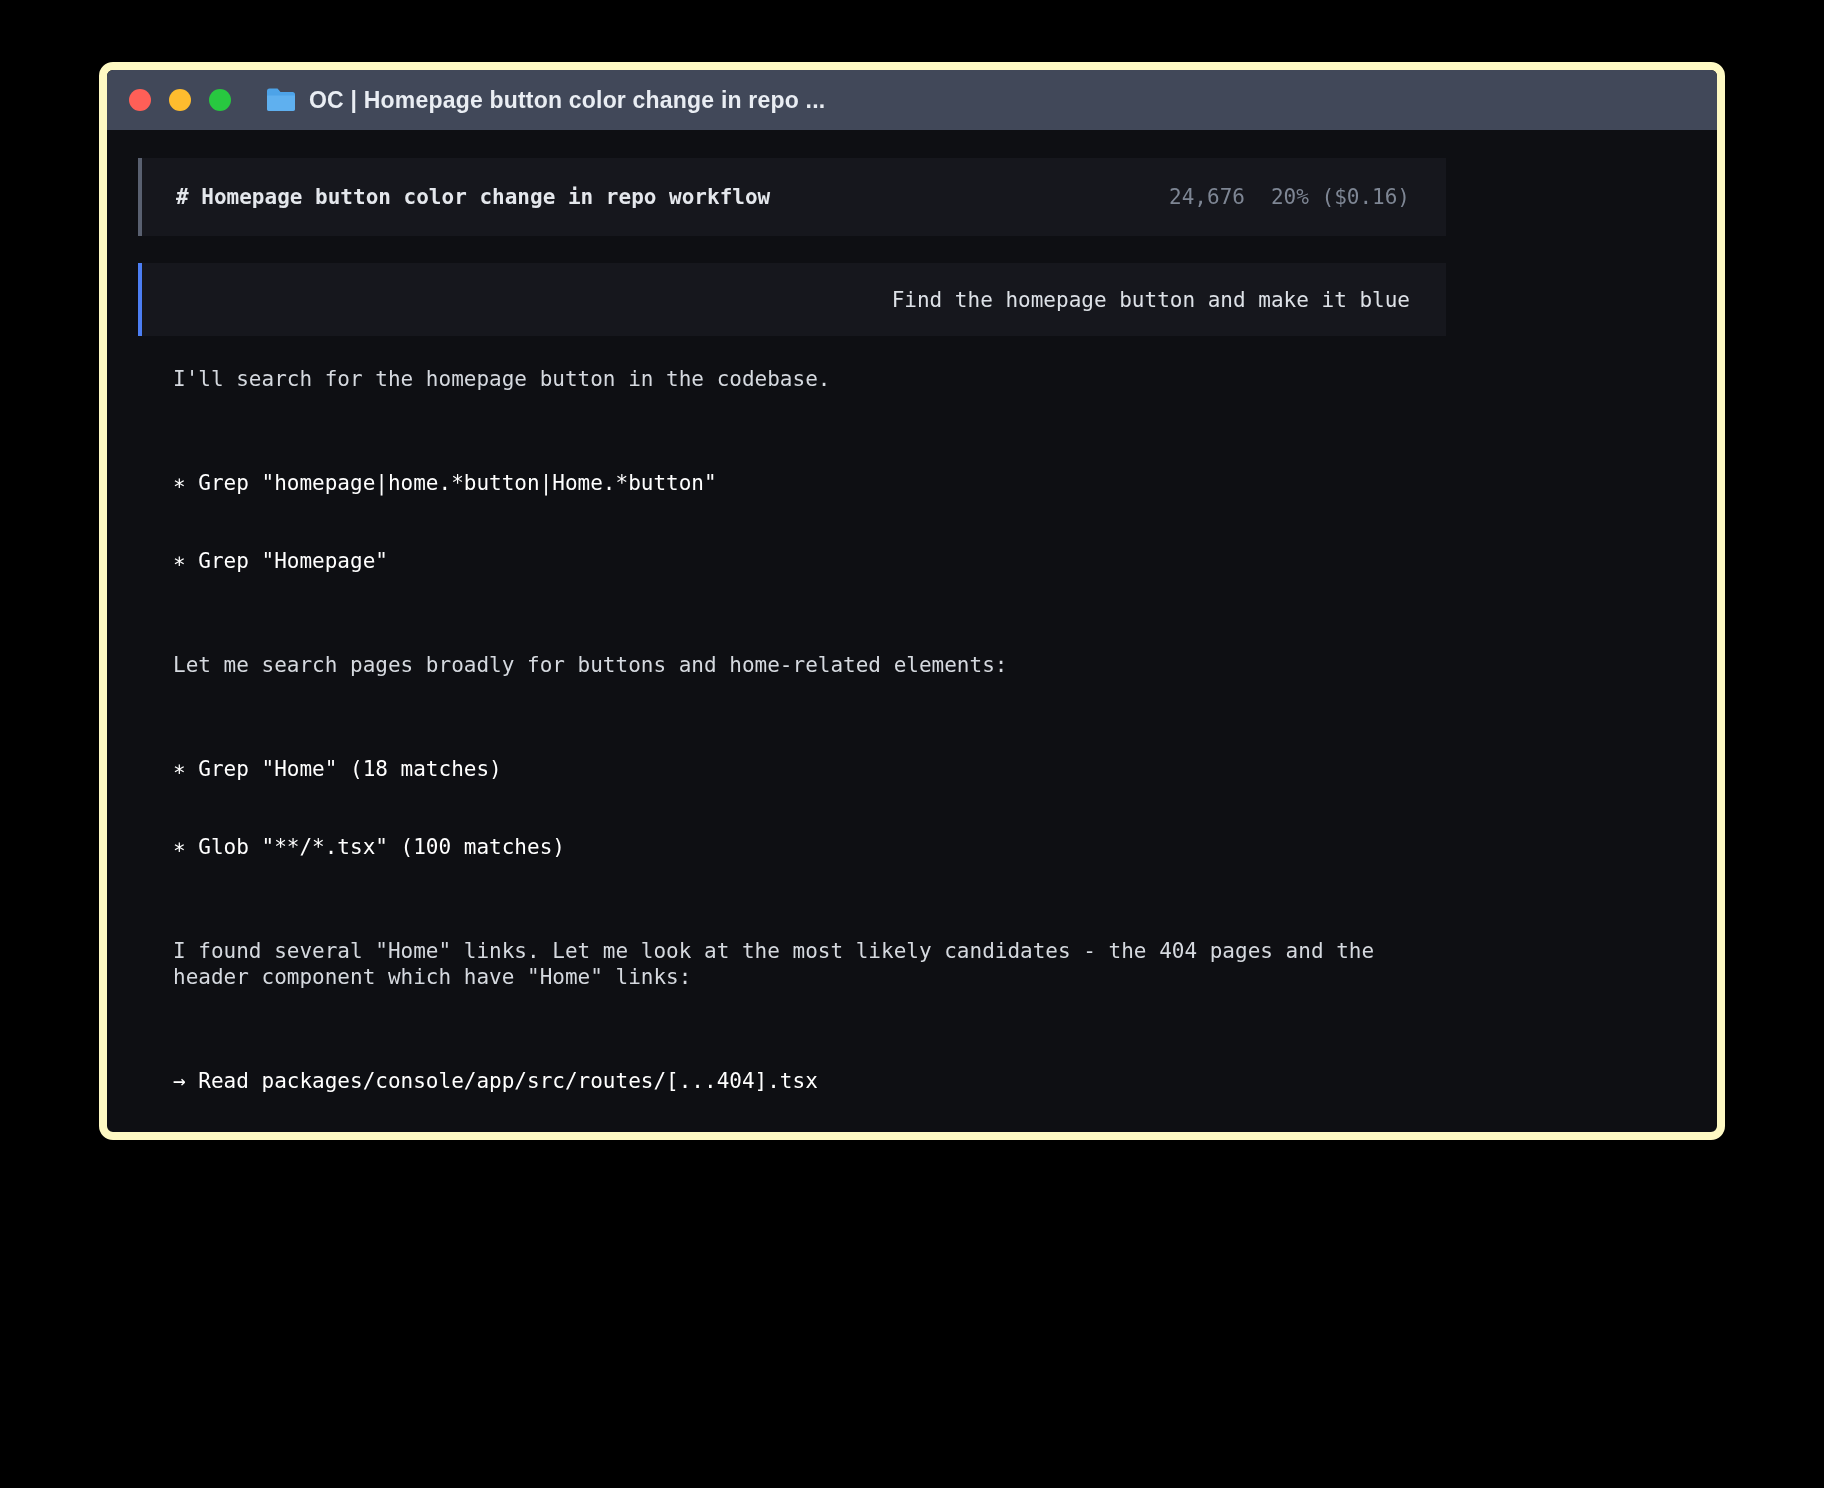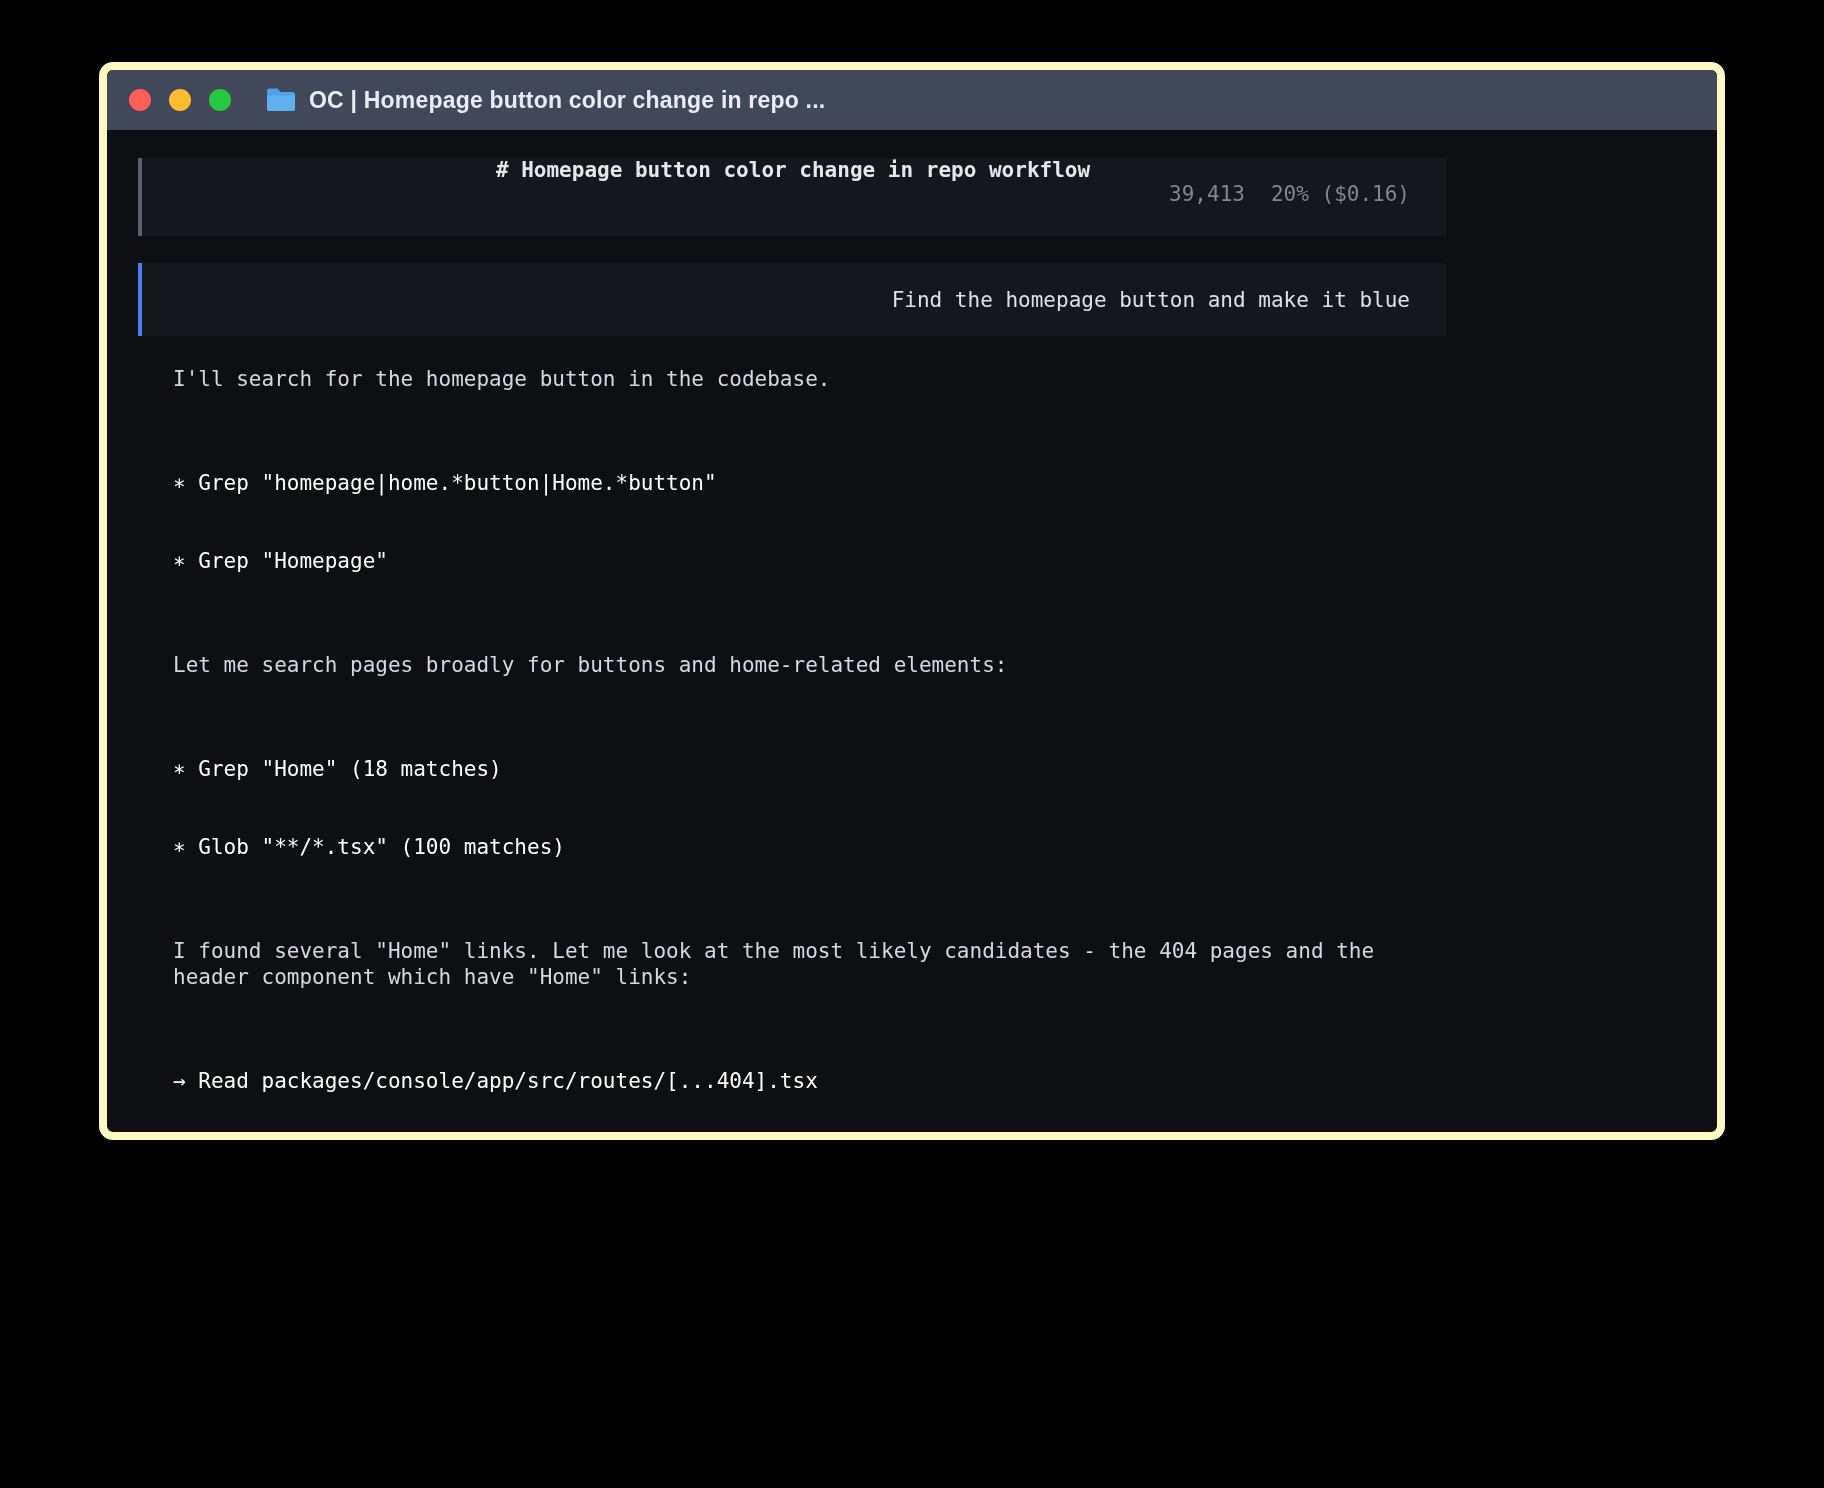--- a/index.html
+++ b/index.html
@@ -20,21 +20,21 @@
   .folder-wrap { margin-left:16px; display:flex; align-items:center; }
   .titlebar .title {
     color:#e9edf3; font-family:"Liberation Sans",sans-serif; font-weight:700;
     font-size:23px; margin-left:12px; letter-spacing:0.2px; white-space:nowrap;
   }
 
   .block {
     margin-left:31px; width:1308px; background:#16171d; border-left:4px solid #596070;
     padding:0 36px 0 34px; display:flex; align-items:center; font-size:21px;
   }
-  .header-block { margin-top:28px; height:78px; color:#e4e7ec;flex-direction:column; }
+  .header-block { margin-top:28px; height:78px; color:#e4e7ec; }
   .header-title { font-weight:700; white-space:pre; }
   .header-stats { margin-left:auto; color:#7e8694; display:flex; gap:26px; white-space:pre; }
 
   .user-block { margin-top:27px; height:73px; border-left-color:#4c7ef3; color:#dde1e7;justify-content:flex-end; }
   .user-block .msg { white-space:pre; }
 
   .transcript { margin:30px 0 0 66px; width:1273px; font-size:21px; line-height:26px; color:#d5d9df; }
   .para { margin-top:26px; white-space:pre-wrap; }
   .para.first { margin-top:8px; }
   .tool-line { color:#ffffff; white-space:pre; }
@@ -53,21 +53,21 @@
         <path d="M2 4 a2.5 2.5 0 0 1 2.5-2.5 h8 l3 3.4 h12 a2.5 2.5 0 0 1 2.5 2.5 v14 a2.5 2.5 0 0 1 -2.5 2.5 h-23 A2.5 2.5 0 0 1 2 21.4 Z" fill="#4da3e8"></path>
         <path d="M2 8.5 h28 v12.9 a2.5 2.5 0 0 1 -2.5 2.5 h-23 A2.5 2.5 0 0 1 2 21.4 Z" fill="#5fb0ef"></path>
       </svg>
     </span>
     <span class="title">OC | Homepage button color change in repo ...</span>
   </div>
 
   <div class="block header-block">
     <span class="header-title"># Homepage button color change in repo workflow</span>
     <span class="header-stats">
-      <span>39,413</span>
+      <span>24,676</span>
       <span>20% ($0.16)</span>
     </span>
   </div>
 
   <div class="block user-block">
     <span class="msg">Find the homepage button and make it blue</span>
   </div>
 
   <div class="transcript">
     <div class="para first">I'll search for the homepage button in the codebase.</div>

